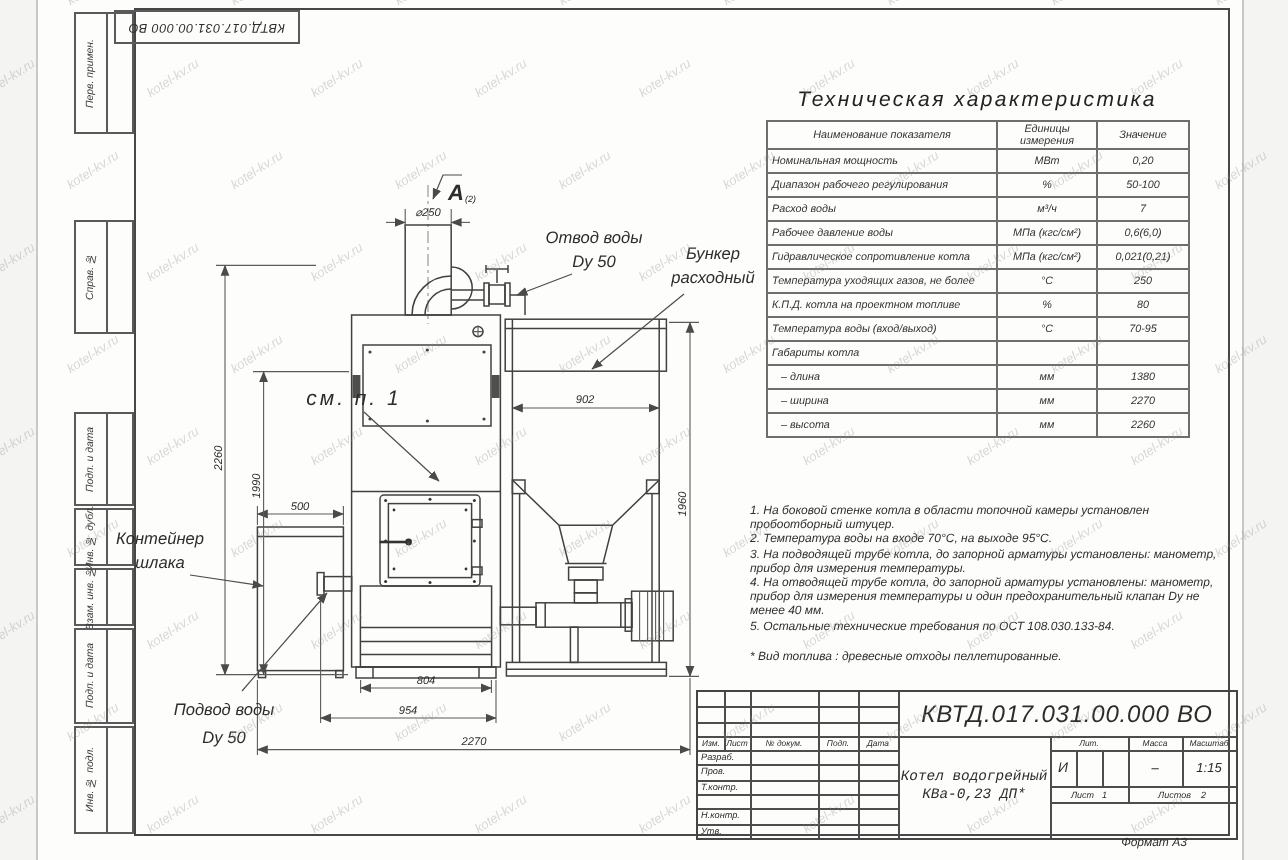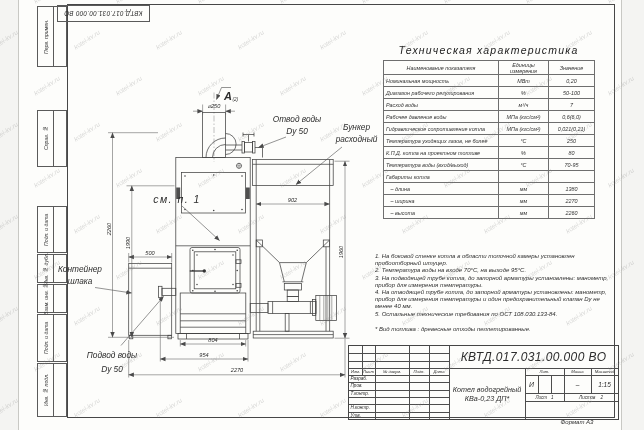--- a/index.html
+++ b/index.html
@@ -35,21 +35,21 @@
          line-height:7.2px;color:#2f2f2f;}
   .note{margin:0;}
   .fuel{margin-top:8px;}
   
   .tblock{position:absolute;left:348px;top:345px;width:269px;height:73px;border:1.2px solid #454545;
           box-sizing:content-box;font-style:italic;}
   .tblock .hl{position:absolute;height:0;border-top:0.7px solid #4d4d4d;}
   .tblock .vl{position:absolute;width:0;border-left:0.7px solid #4d4d4d;}
   .tbcell{position:absolute;display:flex;align-items:center;justify-content:center;text-align:center;color:#2c2c2c;}
   .tb-num{left:100px;top:0;width:169px;height:22px;font-size:12px;letter-spacing:.4px;}
-  .tb-name{left:100px;top:22px;width:76px;height:51px;flex-direction:column;font-size:7.2px;line-height:9px;}
+  .tb-name{left:100px;top:22px;width:76px;height:51px;flex-direction:column;font-size:7.2px;line-height:9px;font-family:Liberation Mono, monospace;}
   .tb-h4{font-size:4.2px;}
   .tb-row{position:absolute;left:1.5px;width:24px;font-size:4.6px;line-height:7.3px;text-align:left;color:#2c2c2c;}
   .logo{left:176px;top:55px;width:93px;height:18px;gap:3px;margin-top:40px;}
   .logo-emblem{width:8px;height:11px;border:1px solid #1d1d1d;
                background:repeating-linear-gradient(0deg,#1d1d1d 0 1.1px,#fff 1.1px 2.3px);}
   .logo-text{font-size:10.5px;font-weight:bold;font-style:normal;letter-spacing:.5px;color:#111;}
   .logo-sub{display:flex;flex-direction:column;font-size:3.4px;line-height:4px;font-style:normal;
             font-weight:bold;text-align:left;color:#222;}
   .format{position:absolute;left:537px;top:419px;width:80px;text-align:center;font-size:6px;font-style:italic;}
   

